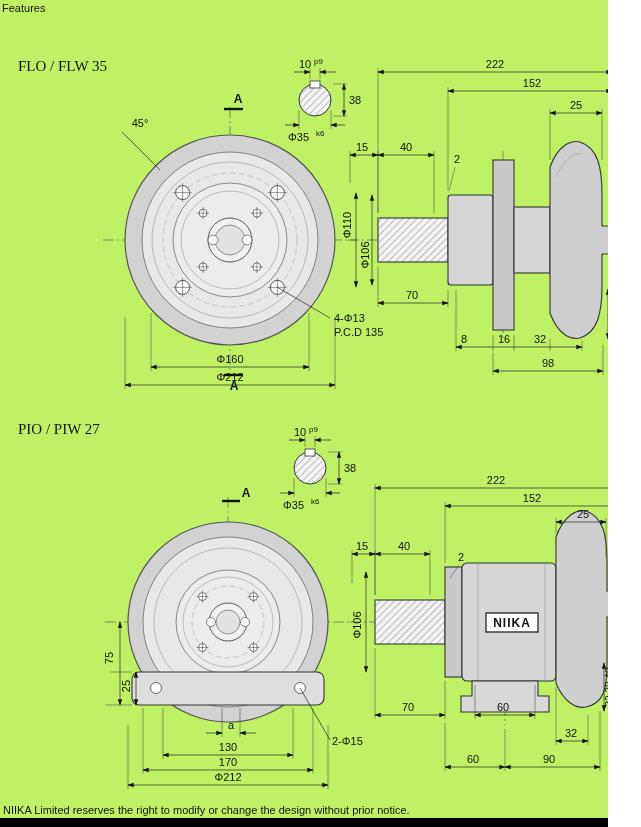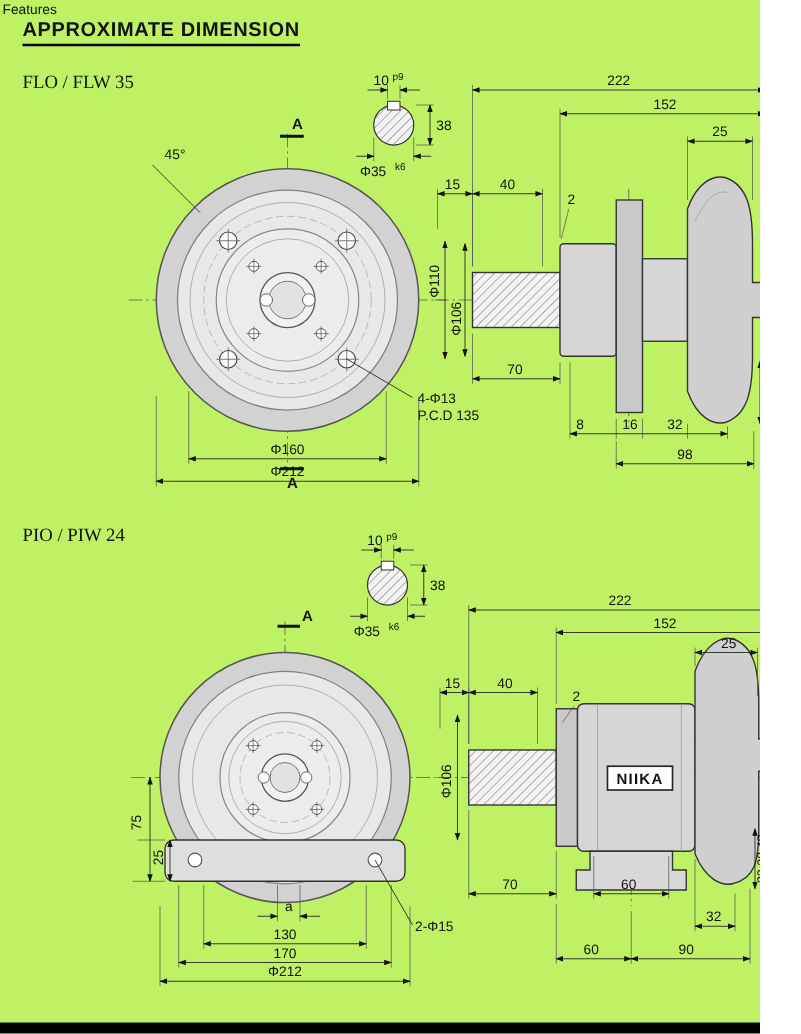--- a/index.html
+++ b/index.html
@@ -27,23 +27,22 @@
   .cl{stroke:#666;stroke-width:.7;fill:none;stroke-dasharray:11 3 2 3;}
   .cross{stroke:#555;stroke-width:.6;}
   .tick{stroke:#111;stroke-width:2.4;}
 </style>
 </head>
 <body>
 
 <div class="page">
 
   <div class="features">Features</div>
-  <div class="heading">APPROXIMATE DIMENSION</div>
   <div class="dtitle t-flo">FLO / FLW 35</div>
-  <div class="dtitle t-pio">PIO / PIW 24</div>
+  <div class="dtitle t-pio">PIO / PIW 27</div>
 
   <svg class="svg1" width="641" height="360" viewBox="0 0 641 360">
     <defs>
       <pattern id="h1" width="5" height="5" patternUnits="userSpaceOnUse" patternTransform="rotate(45)">
         <rect width="5" height="5" fill="#f3f3f3"></rect>
         <line x1="0" y1="0" x2="0" y2="5" stroke="#777" stroke-width="0.9"></line>
       </pattern>
       <marker id="arw1" viewBox="0 0 10 10" refX="9" refY="5" markerWidth="9" markerHeight="9" orient="auto-start-reverse">
         <path d="M0,1.5 L10,5 L0,8.5 Z" fill="#111"></path>
       </marker>
@@ -400,14 +399,15 @@
         <line class="dim" x1="505" y1="352" x2="600" y2="352" marker-start="url(#arw2)" marker-end="url(#arw2)"></line>
         <text x="549" y="348" text-anchor="middle">90</text>
       </g>
       <g>
         <line class="dim" x1="604" y1="248" x2="604" y2="296" marker-start="url(#arw2)" marker-end="url(#arw2)"></line>
         <text class="rot" style="font-size:10px" x="613" y="272" text-anchor="middle" transform="rotate(-90 613 272)">32,38,40</text>
       </g>
     </g>
   </svg>
 
+  <div class="footer">NIIKA Limited reserves the right to modify or change the design without prior notice.</div>
   <div class="blackbar"></div>
 </div>
 
 </body></html>

